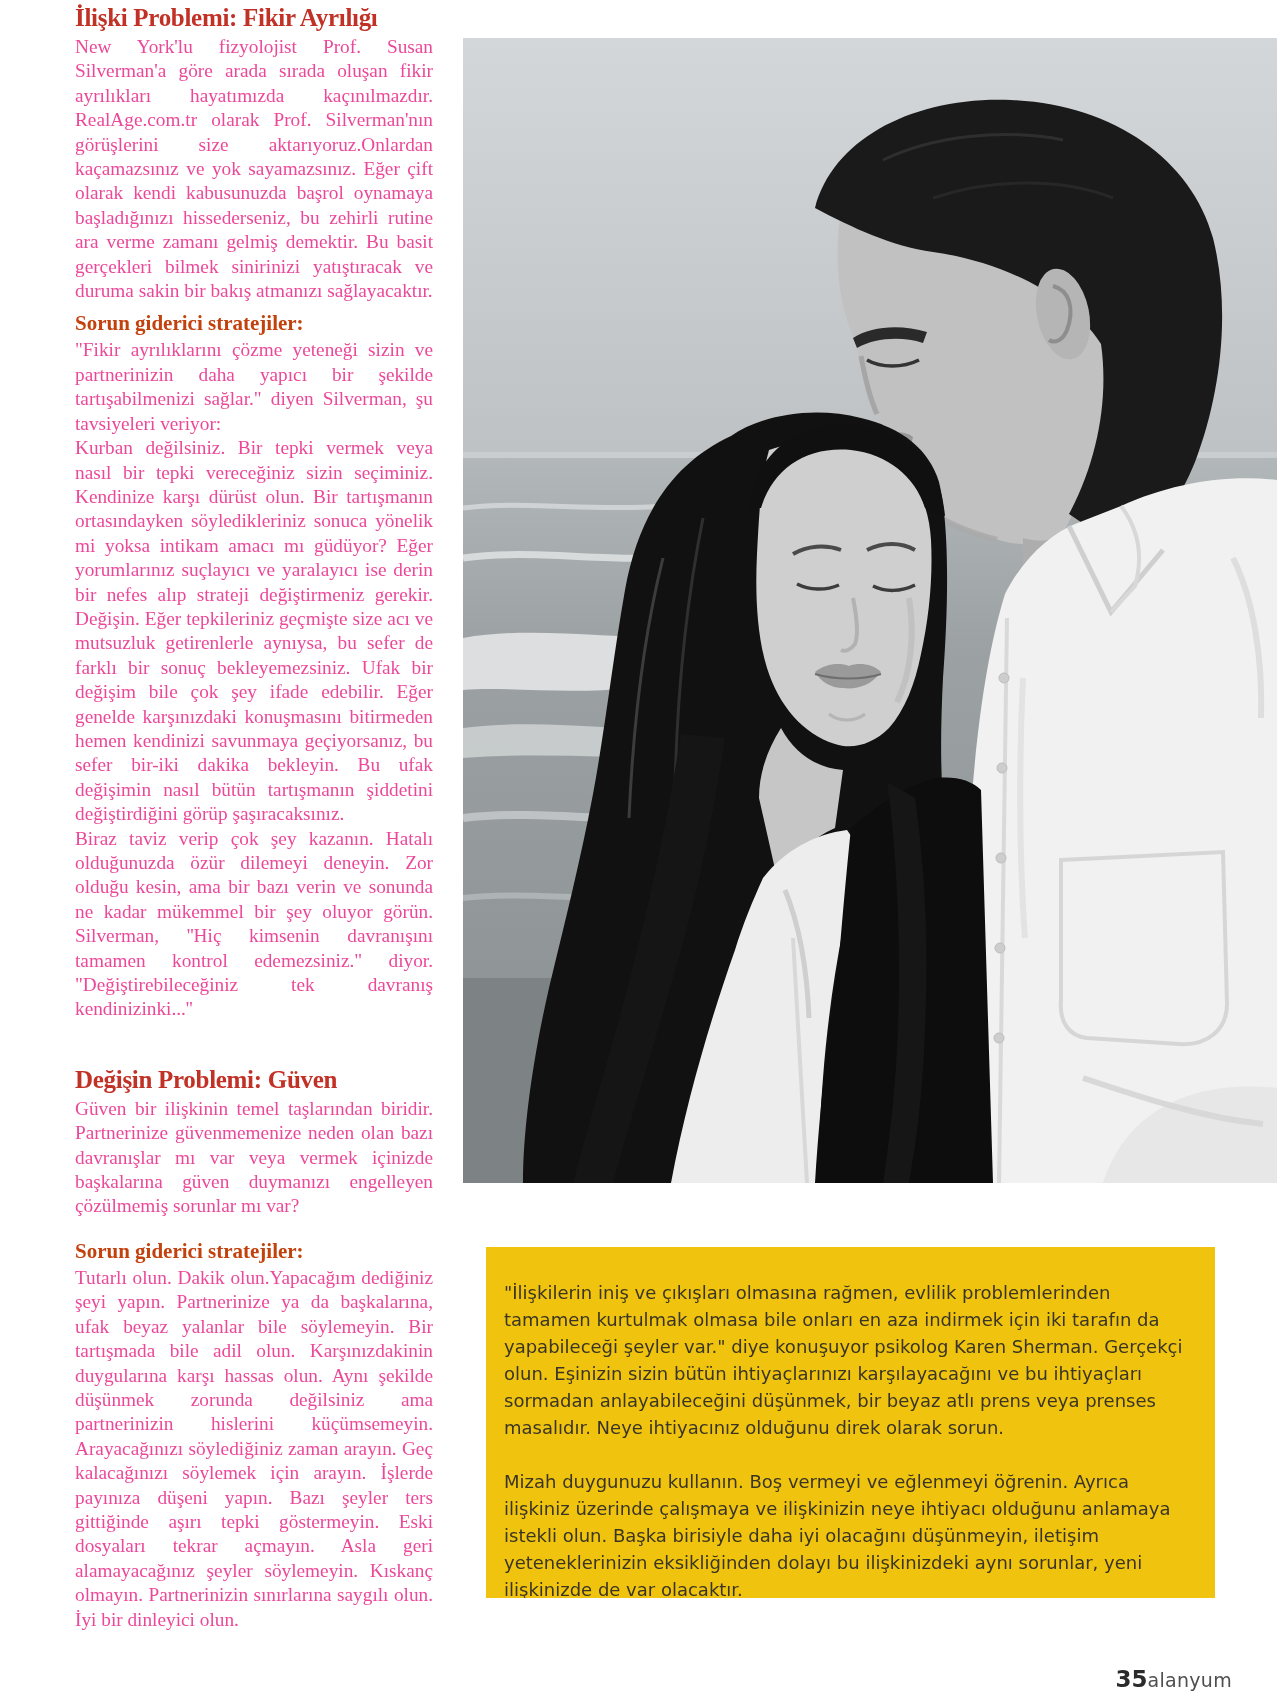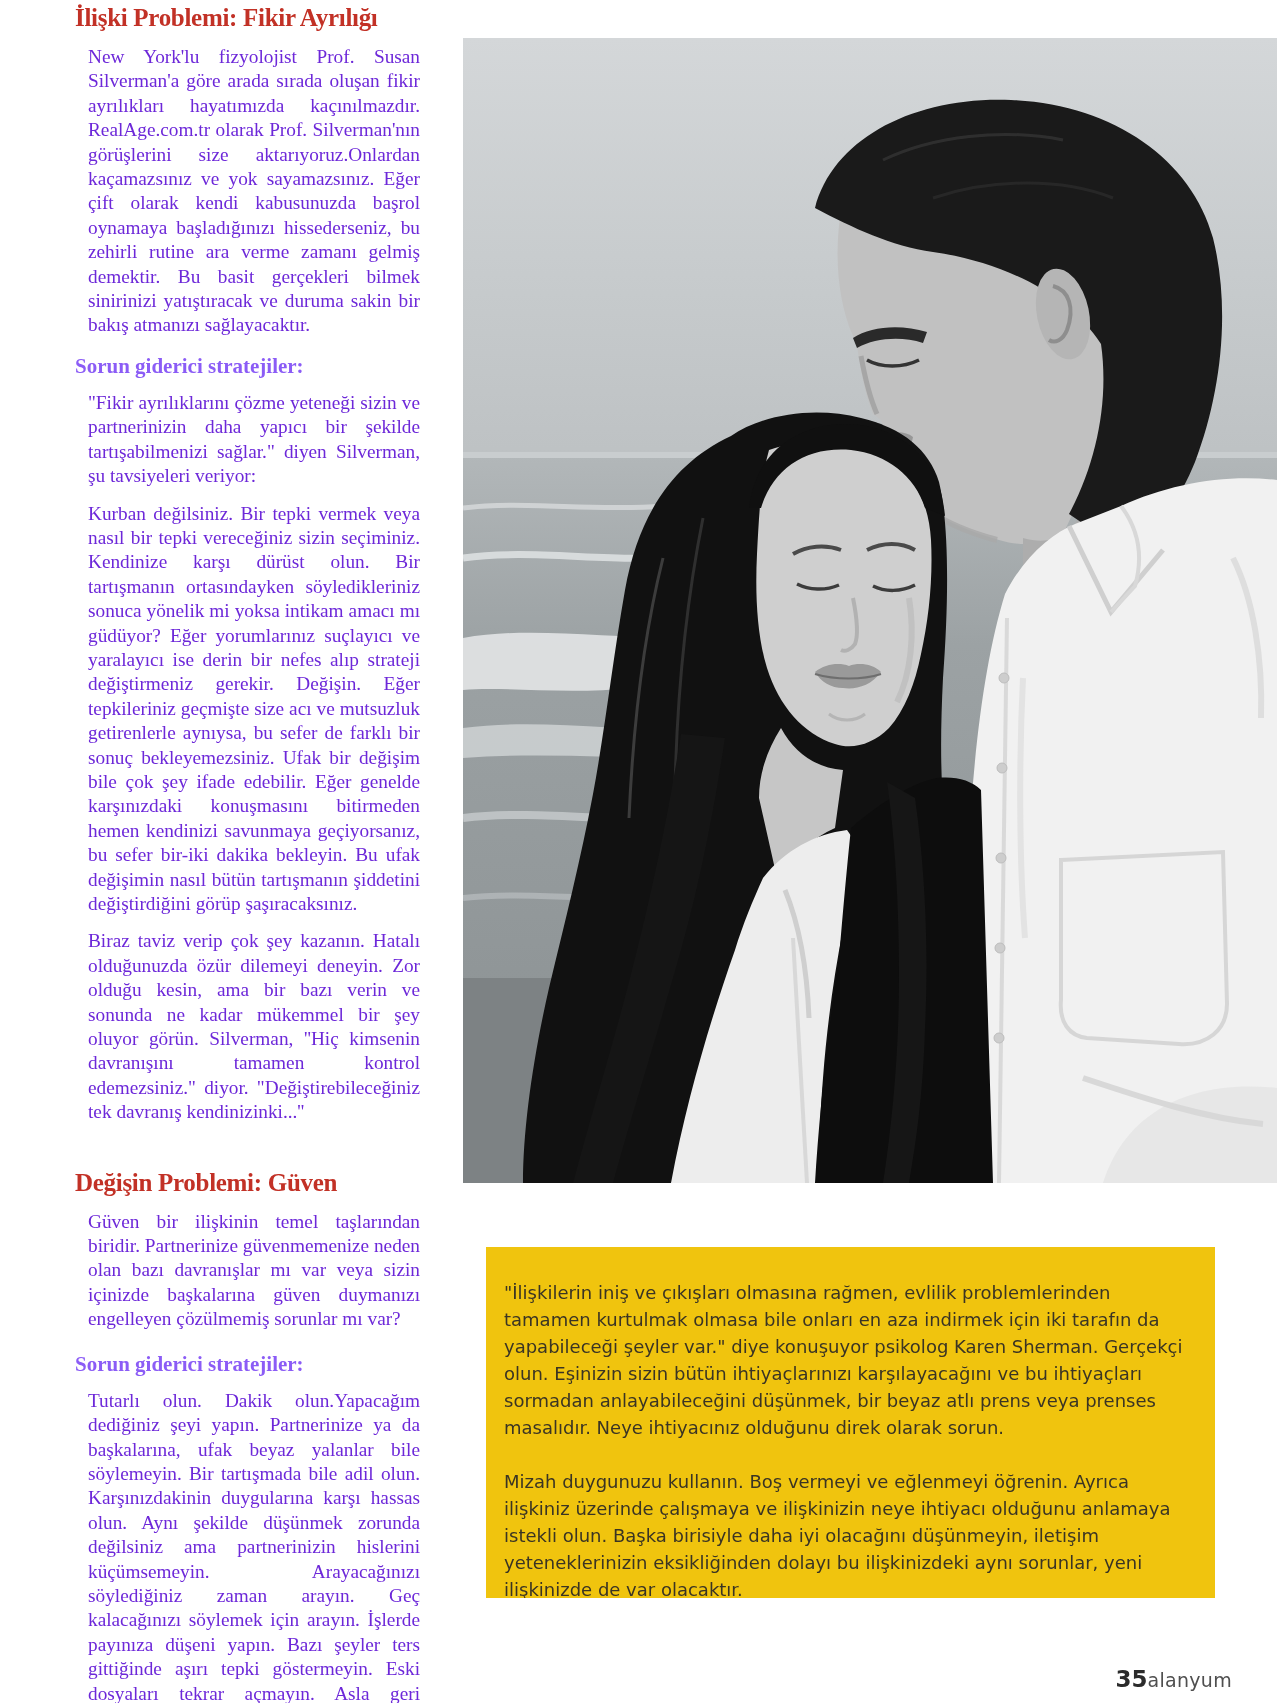--- a/index.html
+++ b/index.html
@@ -21,29 +21,29 @@
     font-weight:bold;
     font-size:25px;line-height:28px;
     color:#c23126;
     margin:0 0 3px 0;
     letter-spacing:-0.3px;
   }
   .sub-title{
     font-family:"Liberation Serif", serif;
     font-weight:bold;
     font-size:21px;line-height:24px;
-    color:#8b5cf6;
-    margin:16px 0 3px 0;
+    color:#c2410c;
+    margin:8px 0 3px 0;
   }
   .left-col .body p{
-    margin:13px;
+    margin:0;
     text-align:justify;
     font-size:19.3px;
     line-height:24.4px;
-    color:#6d28d9;
+    color:#ec4899;
   }
   .gap-big{margin-top:44px !important;}
   .gap-med{margin-top:20px !important;}
   
   .photo{
     position:absolute;left:463px;top:38px;width:814px;height:1145px;
     overflow:hidden;
   }
   .photo svg{display:block;width:100%;height:100%;}
   
@@ -82,21 +82,21 @@
 
     <h3 class="sub-title">Sorun giderici stratejiler:</h3>
     <div class="body">
         <p>"Fikir ayrılıklarını çözme yeteneği sizin ve partnerinizin daha yapıcı bir şekilde tartışabilmenizi sağlar." diyen Silverman, şu tavsiyeleri veriyor:</p>
         <p>Kurban değilsiniz. Bir tepki vermek veya nasıl bir tepki vereceğiniz sizin seçiminiz. Kendinize karşı dürüst olun. Bir tartışmanın ortasındayken söyledikleriniz sonuca yönelik mi yoksa intikam amacı mı güdüyor? Eğer yorumlarınız suçlayıcı ve yaralayıcı ise derin bir nefes alıp strateji değiştirmeniz gerekir. Değişin. Eğer tepkileriniz geçmişte size acı ve mutsuzluk getirenlerle aynıysa, bu sefer de farklı bir sonuç bekleyemezsiniz. Ufak bir değişim bile çok şey ifade edebilir. Eğer genelde karşınızdaki konuşmasını bitirmeden hemen kendinizi savunmaya geçiyorsanız, bu sefer bir-iki dakika bekleyin. Bu ufak değişimin nasıl bütün tartışmanın şiddetini değiştirdiğini görüp şaşıracaksınız.</p>
         <p>Biraz taviz verip çok şey kazanın. Hatalı olduğunuzda özür dilemeyi deneyin. Zor olduğu kesin, ama bir bazı verin ve sonunda ne kadar mükemmel bir şey oluyor görün. Silverman, ''Hiç kimsenin davranışını tamamen kontrol edemezsiniz." diyor. "Değiştirebileceğiniz tek davranış kendinizinki...''</p>
       </div>
 
     <h2 class="section-title gap-big">Değişin Problemi: Güven</h2>
     <div class="body">
-        <p>Güven bir ilişkinin temel taşlarından biridir. Partnerinize güvenmemenize neden olan bazı davranışlar mı var veya sizin içinizde başkalarına güven duymanızı engelleyen çözülmemiş sorunlar mı var?</p>
+        <p>Güven bir ilişkinin temel taşlarından biridir. Partnerinize güvenmemenize neden olan bazı davranışlar mı var veya vermek içinizde başkalarına güven duymanızı engelleyen çözülmemiş sorunlar mı var?</p>
       </div>
 
     <h3 class="sub-title gap-med">Sorun giderici stratejiler:</h3>
     <div class="body">
         <p>Tutarlı olun. Dakik olun.Yapacağım dediğiniz şeyi yapın. Partnerinize ya da başkalarına, ufak beyaz yalanlar bile söylemeyin. Bir tartışmada bile adil olun. Karşınızdakinin duygularına karşı hassas olun. Aynı şekilde düşünmek zorunda değilsiniz ama partnerinizin hislerini küçümsemeyin. Arayacağınızı söylediğiniz zaman arayın. Geç kalacağınızı söylemek için arayın. İşlerde payınıza düşeni yapın. Bazı şeyler ters gittiğinde aşırı tepki göstermeyin. Eski dosyaları tekrar açmayın. Asla geri alamayacağınız şeyler söylemeyin. Kıskanç olmayın. Partnerinizin sınırlarına saygılı olun. İyi bir dinleyici olun.</p>
       </div>
   </div>
 
   <div class="photo">
     <svg viewBox="0 0 814 1145" preserveAspectRatio="none">

